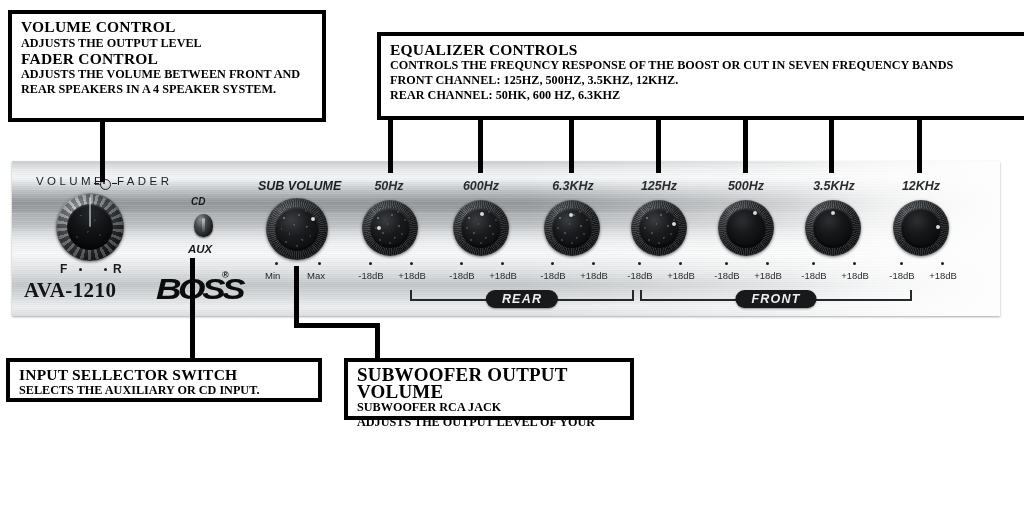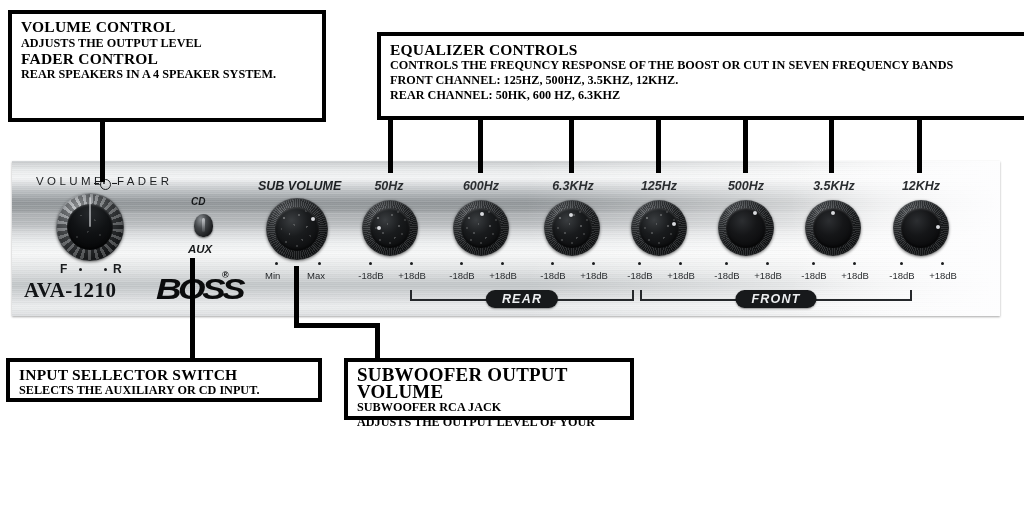--- a/index.html
+++ b/index.html
@@ -219,20 +219,21 @@
   #bracket-rear{left:410px;top:299px;width:224px;}
   #bracket-front{left:640px;top:299px;width:272px;}
 </style>
 </head>
 <body>
 
 <div class="callout" id="callout-volume">
   <span class="hdr">VOLUME CONTROL</span>
   <span class="ln">ADJUSTS THE OUTPUT LEVEL</span>
   <span class="hdr">FADER CONTROL</span>
+  <span class="ln">ADJUSTS THE VOLUME BETWEEN FRONT AND</span>
   <span class="ln">REAR SPEAKERS IN A 4 SPEAKER SYSTEM.</span>
 </div>
 
 <div class="callout" id="callout-eq">
   <span class="hdr">EQUALIZER CONTROLS</span>
   <span class="ln">CONTROLS THE FREQUNCY RESPONSE OF THE BOOST OR CUT IN SEVEN FREQUENCY BANDS</span>
   <span class="ln">FRONT CHANNEL: 125HZ, 500HZ, 3.5KHZ, 12KHZ.</span>
   <span class="ln">REAR CHANNEL: 50HK, 600 HZ, 6.3KHZ</span>
 </div>
 

